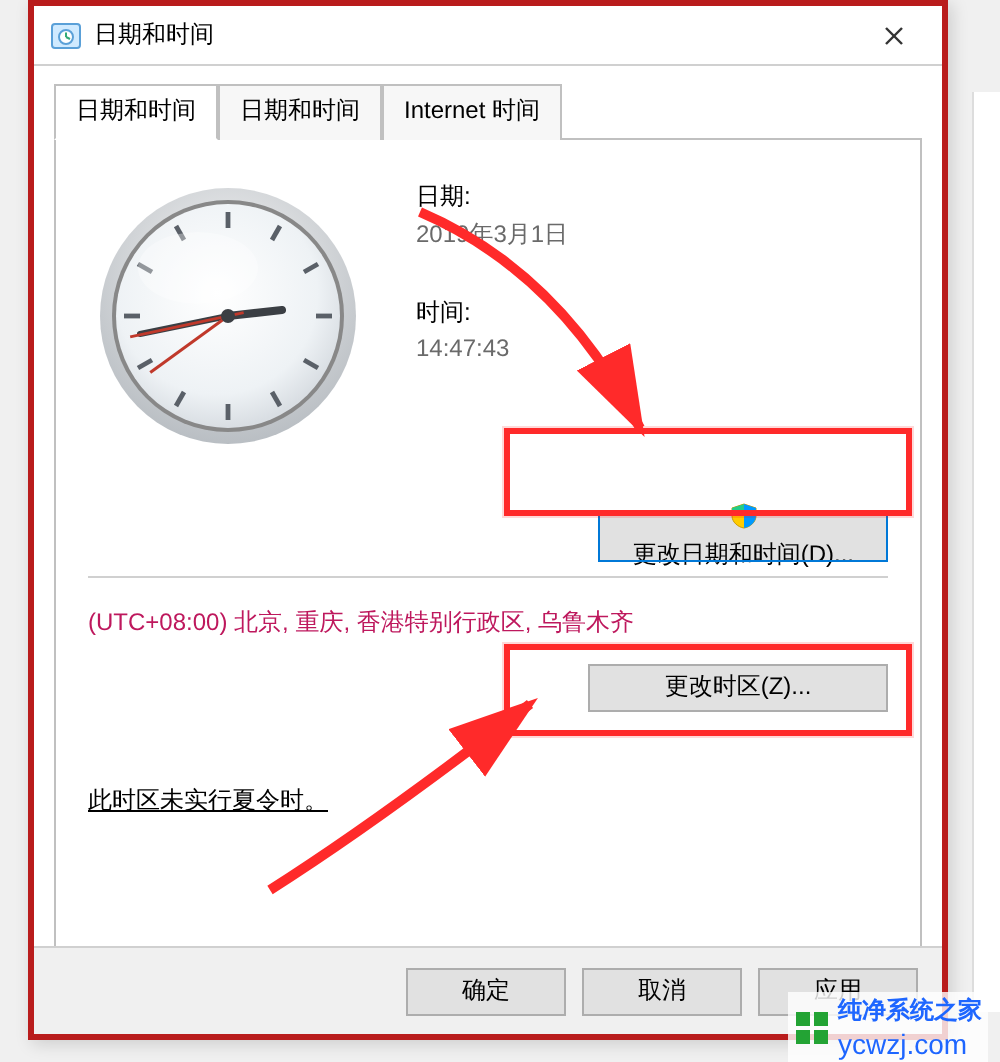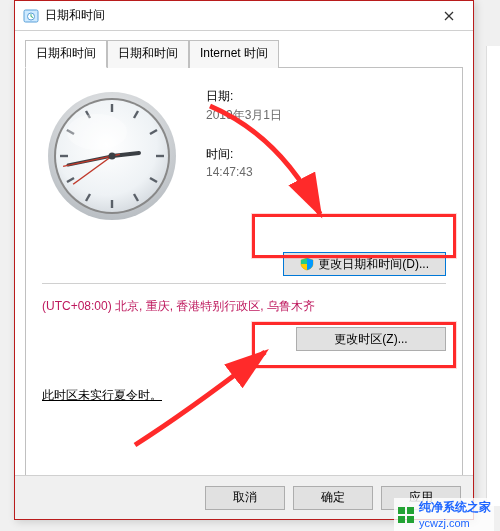--- a/index.html
+++ b/index.html
@@ -12,21 +12,21 @@
       position: relative;
       overflow: hidden;
     }
     .dialog {
       position: absolute;
       left: 14px;
       top: 0;
       width: 460px;
       height: 520px;
       background: #fff;
-      border: 1px solid #b91c1c;
+      border: 3px solid #b91c1c;
       box-shadow: 2px 2px 8px rgba(0,0,0,0.15);
     }
     .titlebar {
       height: 30px;
       display: flex;
       align-items: center;
       padding: 0 4px 0 8px;
       border-bottom: 1px solid #d0d0d0;
     }
     .titlebar .ticon { width: 16px; height: 16px; margin-right: 6px; }
@@ -88,20 +88,21 @@
       background: #e1e1e1;
       border: 1px solid #adadad;
       font-size: 12px;
       cursor: default;
       gap: 4px;
     }
     .btn.focus {
       border: 1px dotted #000;
       outline: 1px solid #0078d7;
       outline-offset: -1px;
+      flex-direction: column;
     }
     .shield { width: 14px; height: 14px; }
     .changeDT-row { text-align: right; margin-top: 26px; }
     .section-label { margin-top: 22px; font-size: 12px; }
     .hr {
       border: none;
       border-top: 1px solid #d0d0d0;
       margin: 7px 0 14px 0;
     }
     .tzval { font-size: 12px; color: #be185d; }
@@ -131,21 +132,21 @@
     .arrow { position: absolute; pointer-events: none; }
     .watermark {
       position: absolute;
       right: 6px; bottom: 0;
       font-size: 12px;
       color: #1e66ff;
       display: flex; align-items: center; gap: 4px;
       background: rgba(255,255,255,0.8);
       padding: 1px 3px;
     }
-    .watermark .url { color: #1e66ff; font-size: 11px; letter-spacing: 0; }
+    .watermark .url { color: #1e66ff; font-size: 14px; letter-spacing: 0; }
     .wmicon svg { display: block; }
     .sidefrag {
       position: absolute;
       right: 0; top: 46px;
       width: 14px; height: 460px;
       background: #fff;
       border-left: 1px solid #ddd;
     }
   </style>
 </head>
@@ -258,24 +259,24 @@
       <button class="btn" style="width:150px">
         <span>更改时区(Z)...</span>
       </button>
     </div>
 
     <div class="dst">此时区未实行夏令时。</div>
   </div>
 
   <div class="dlg-buttons">
     <button class="btn">
+        <span>确定</span>
+      </button>
+    <button class="btn">
         <span>取消</span>
-      </button>
-    <button class="btn">
-        <span>确定</span>
       </button>
     <button class="btn">
         <span>应用</span>
       </button>
   </div>
 </div>
 
 <div class="highlight hl1"></div>
 <div class="highlight hl2"></div>
 

